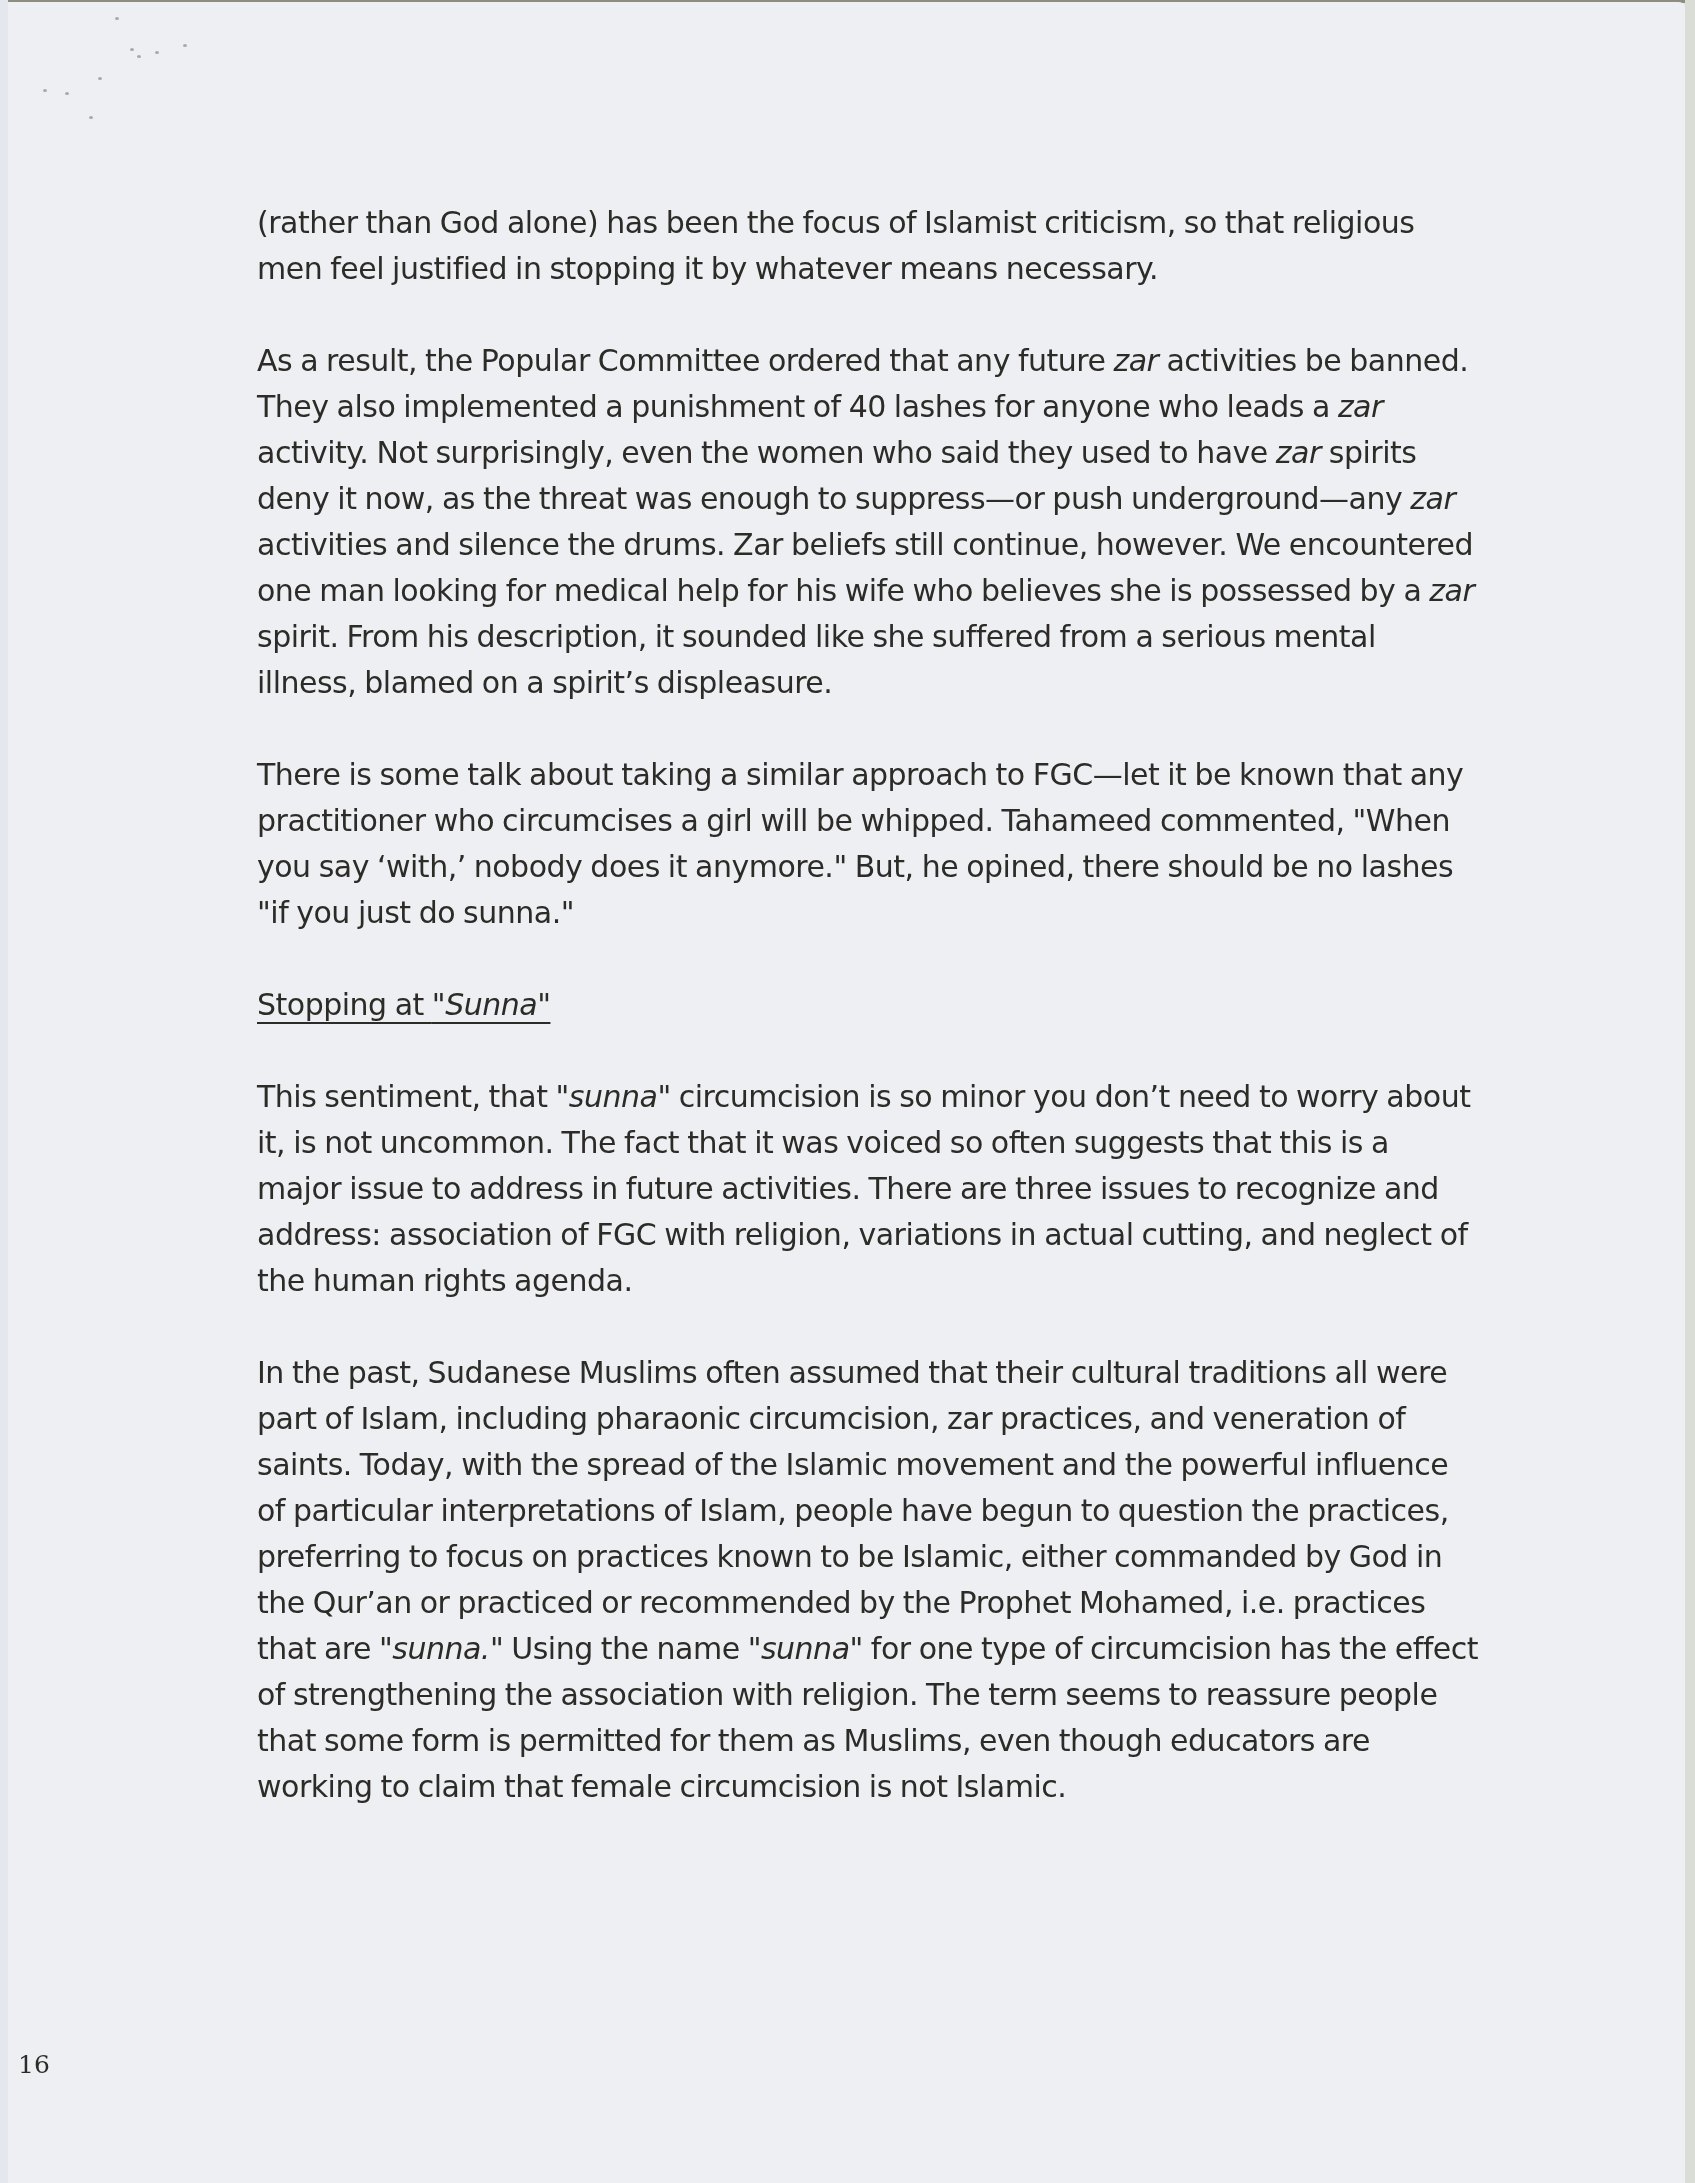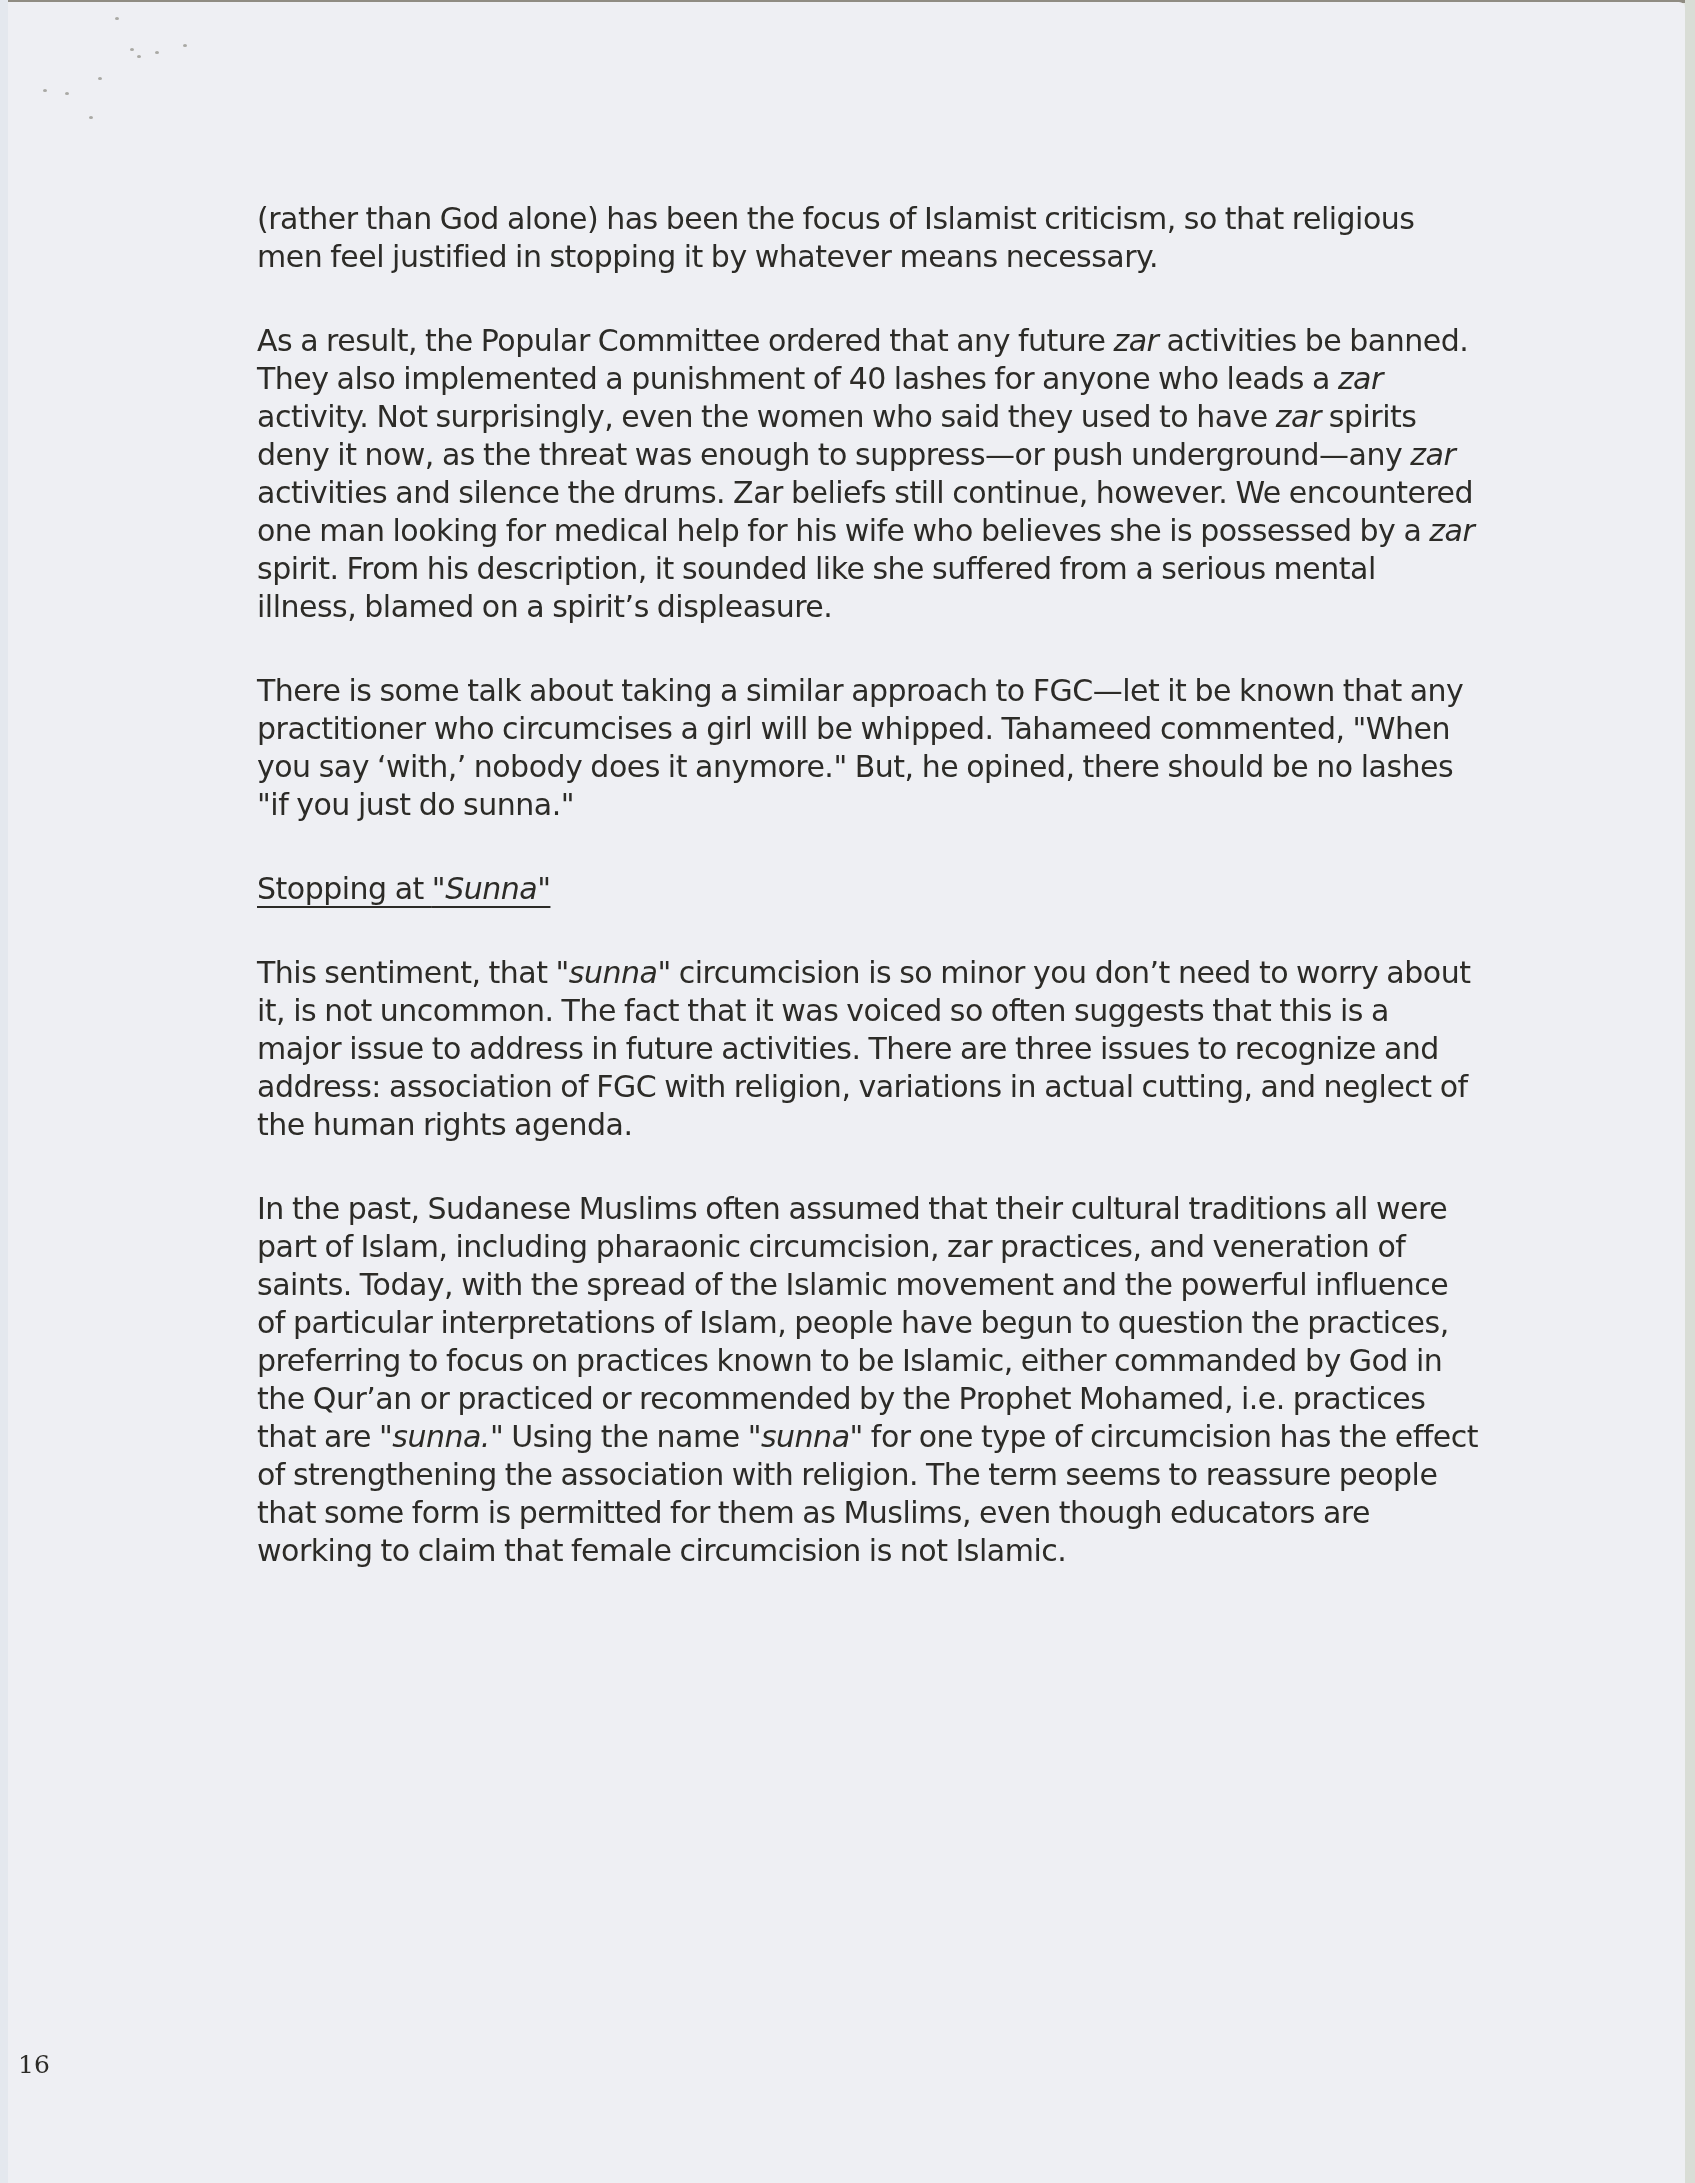--- a/index.html
+++ b/index.html
@@ -44,21 +44,21 @@
       border-radius: 50%;
       background: #a9a9a4;
     }
     .content {
       position: absolute;
       left: 257px;
       top: 200px;
       width: 1222px;
       font-family: "DejaVu Sans", sans-serif;
       font-size: 30px;
-      line-height: 38px;
+      line-height: 46px;
       color: #2c2b27;
       letter-spacing: -0.5px;
       word-spacing: -1px;
     }
     .para {
       margin: 0 0 46px 0;
     }
     .para em {
       font-style: italic;
     }

